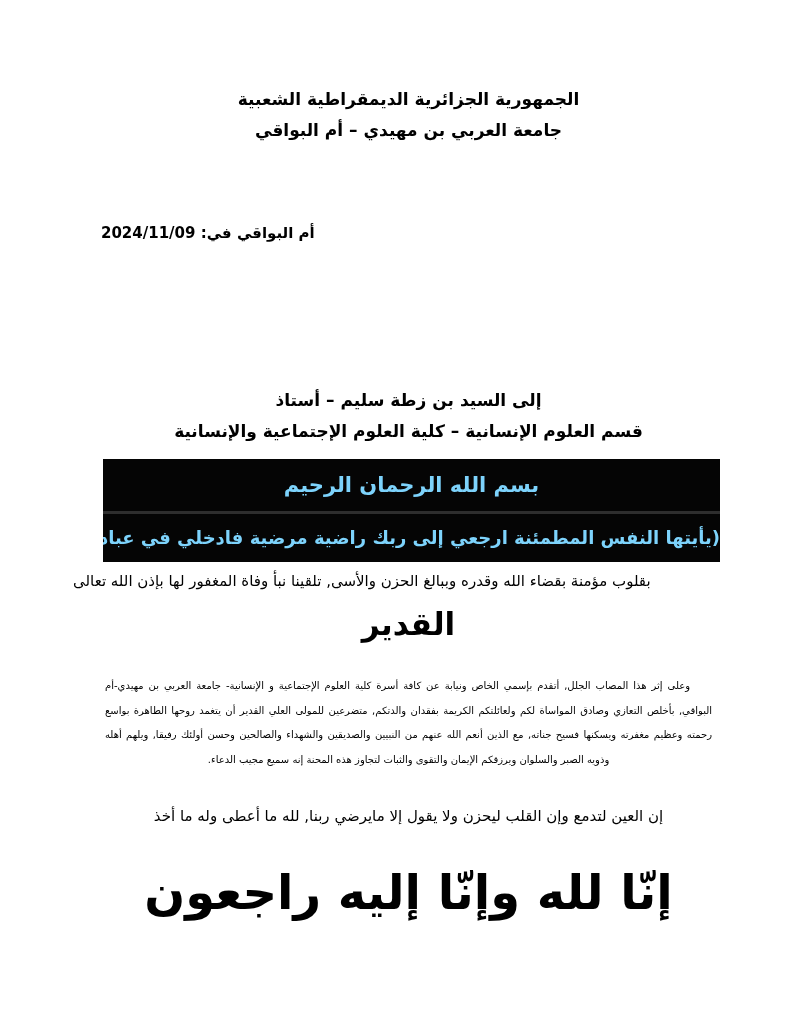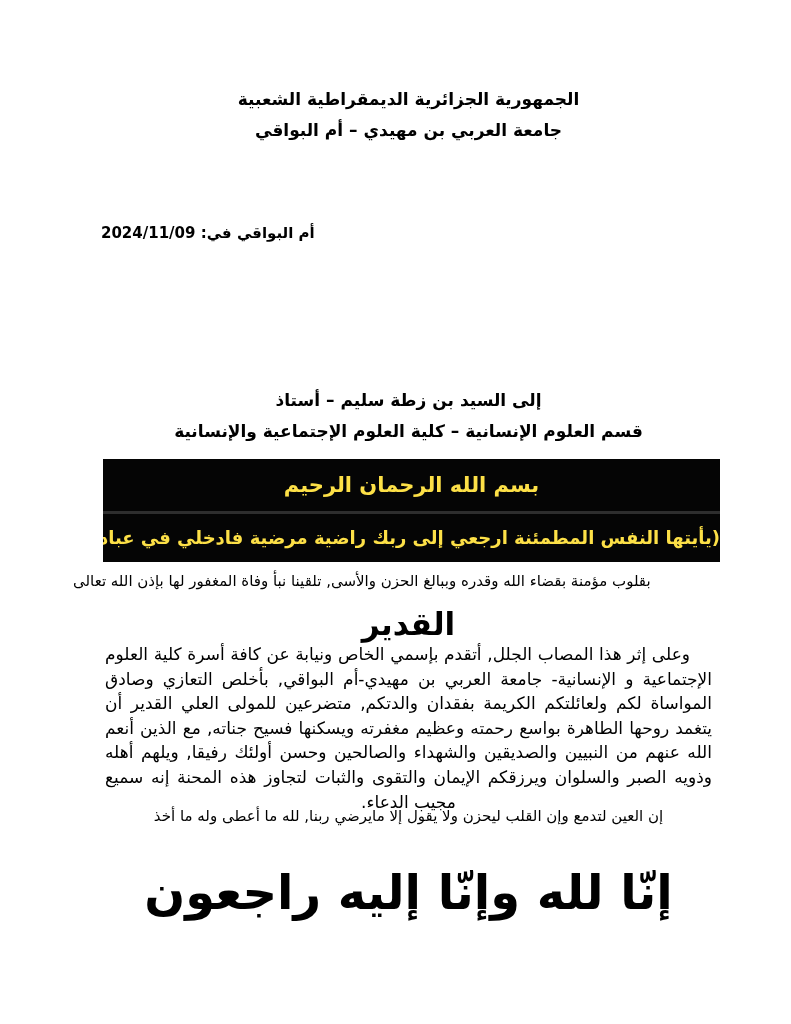--- a/index.html
+++ b/index.html
@@ -100,24 +100,24 @@
   .deceased-title {
     top: 560px;
     left: 0;
     width: 791px;
     text-align: center;
     font-size: 31px;
     font-weight: bold;
   }
 
   .body-par {
-    top: 596px;
+    top: 628px;
     left: 92px;
     width: 607px;
-    font-size: 17px;
+    font-size: 10px;
     line-height: 24.6px;
     text-align: justify;
     text-align-last: center;
     text-indent: 22px;
   }
 
   .hadith-line {
     top: 761px;
     left: 45px;
     width: 701px;
@@ -143,21 +143,21 @@
     <div>الجمهورية الجزائرية الديمقراطية الشعبية</div>
     <div>جامعة العربي بن مهيدي – أم البواقي</div>
   </div>
 
   <div class="abs date-line">أم البواقي في: 2024/11/09</div>
 
 
   <div class="abs addressee-1">إلى السيد بن زطة سليم – أستاذ</div>
   <div class="abs addressee-2">قسم العلوم الإنسانية – كلية العلوم الإجتماعية والإنسانية</div>
 
-  <div class="abs banner" style="background: rgb(5, 5, 5); color: #fde047;">
+  <div class="abs banner" style="background: rgb(5, 5, 5); color: #7dd3fc;">
     <div class="banner-row-1">بسم الله الرحمان الرحيم</div>
     <div class="banner-row-2">(يأيتها النفس المطمئنة ارجعي إلى ربك راضية مرضية فادخلي في عبادي وادخلي جنتي)</div>
   </div>
 
   <div class="abs intro-par">بقلوب مؤمنة بقضاء الله وقدره وببالغ الحزن والأسى, تلقينا نبأ وفاة المغفور لها بإذن الله تعالى</div>
 
   <div class="abs deceased-title">القدير</div>
 
   <div class="abs body-par">وعلى إثر هذا المصاب الجلل, أتقدم بإسمي الخاص ونيابة عن كافة أسرة كلية العلوم الإجتماعية و الإنسانية- جامعة العربي بن مهيدي-أم البواقي, بأخلص التعازي وصادق المواساة لكم ولعائلتكم الكريمة بفقدان والدتكم, متضرعين للمولى العلي القدير أن يتغمد روحها الطاهرة بواسع رحمته وعظيم مغفرته ويسكنها فسيح جناته, مع الذين أنعم الله عنهم من النبيين والصديقين والشهداء والصالحين وحسن أولئك رفيقا, ويلهم أهله وذويه الصبر والسلوان ويرزقكم الإيمان والتقوى والثبات لتجاوز هذه المحنة إنه سميع مجيب الدعاء.</div>
 

